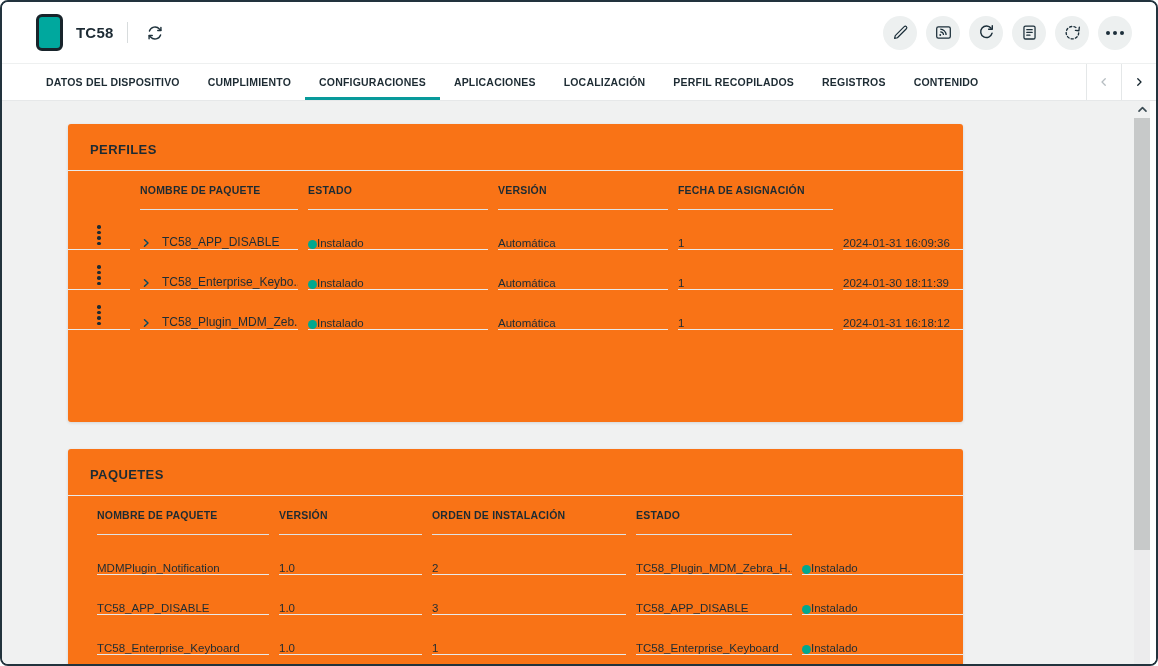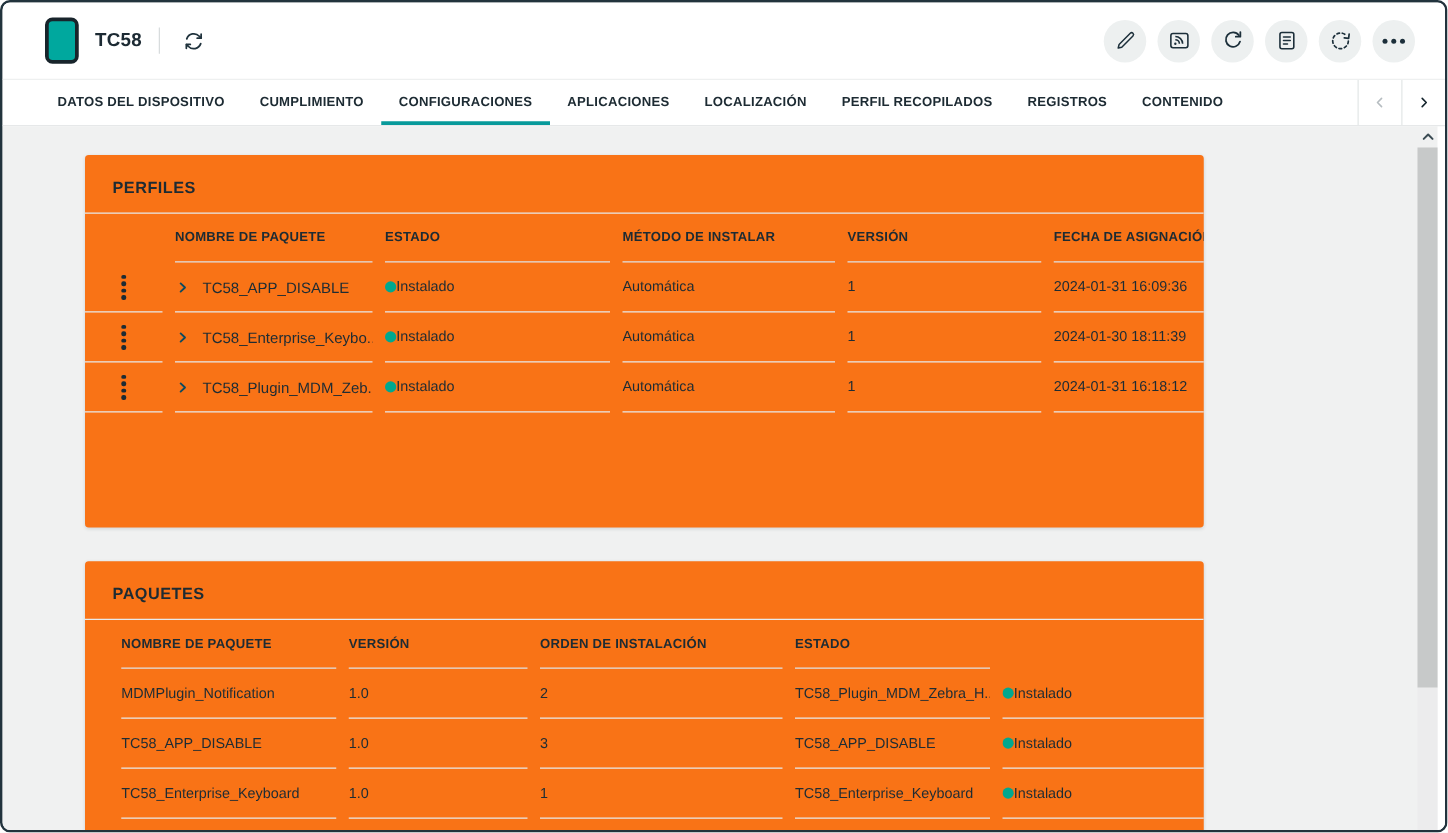--- a/index.html
+++ b/index.html
@@ -39,21 +39,21 @@
 
   .grid-row { display:grid; column-gap:10px; align-items:center; }
   .p-table { width:960px; }
   .p-table .grid-row { grid-template-columns:62px 158px 180px 170px 155px 185px; }
   .q-table { width:895px; padding-left:29px; }
   .q-table .grid-row { grid-template-columns:172px 143px 194px 156px 177px; }
 
   .th { font-size:10.5px; font-weight:bold; color:#1d2b33; letter-spacing:.2px; height:100%; display:flex; align-items:center; border-bottom:1px solid #dfe2e3; white-space:nowrap; }
   .header-row { height:39px; }
   .body-row  { height:40px; }
-  .td { height:100%; display:flex; align-items:center; border-bottom:1px solid #e8eaea; font-size:11.5px; color:#1e2c34; white-space:nowrap; overflow:hidden; }
+  .td { height:100%; display:flex; align-items:flex-end; border-bottom:1px solid #e8eaea; font-size:11.5px; color:#1e2c34; white-space:nowrap; overflow:hidden; }
   .no-border { border-bottom:none; }
 
   .kebab { display:flex; flex-direction:column; gap:2px; align-items:center; margin:0 auto; cursor:pointer; padding:4px 6px; }
   .kebab i { width:3.5px; height:3.5px; border-radius:50%; background:#1d2b33; display:block; }
   .name-cell { gap:10px; font-size:12px; }
   .row-expander { color:#0d4a5f; display:flex; align-items:center; cursor:pointer; flex:none; }
   .status-cell { gap:0; }
   .status-dot { width:9px; height:9px; border-radius:50%; background:var(--status,#00a88f); flex:none; }
 
   
@@ -166,21 +166,20 @@
 
   <div class="content">
 
     <div class="card card-perfiles">
       <div class="card-title">PERFILES</div>
       <div class="p-table">
         <div class="grid-row header-row">
           <span class="th no-border"></span>
           <span class="th">NOMBRE DE PAQUETE</span>
           <span class="th">ESTADO</span>
-          <span class="th">MÉTODO DE INSTALAR</span>
           <span class="th">VERSIÓN</span>
           <span class="th">FECHA DE ASIGNACIÓN</span>
         </div>
 
         <div class="grid-row body-row">
           <span class="td">
               <span class="kebab">
                 <i></i>
                 <i></i>
                 <i></i>

